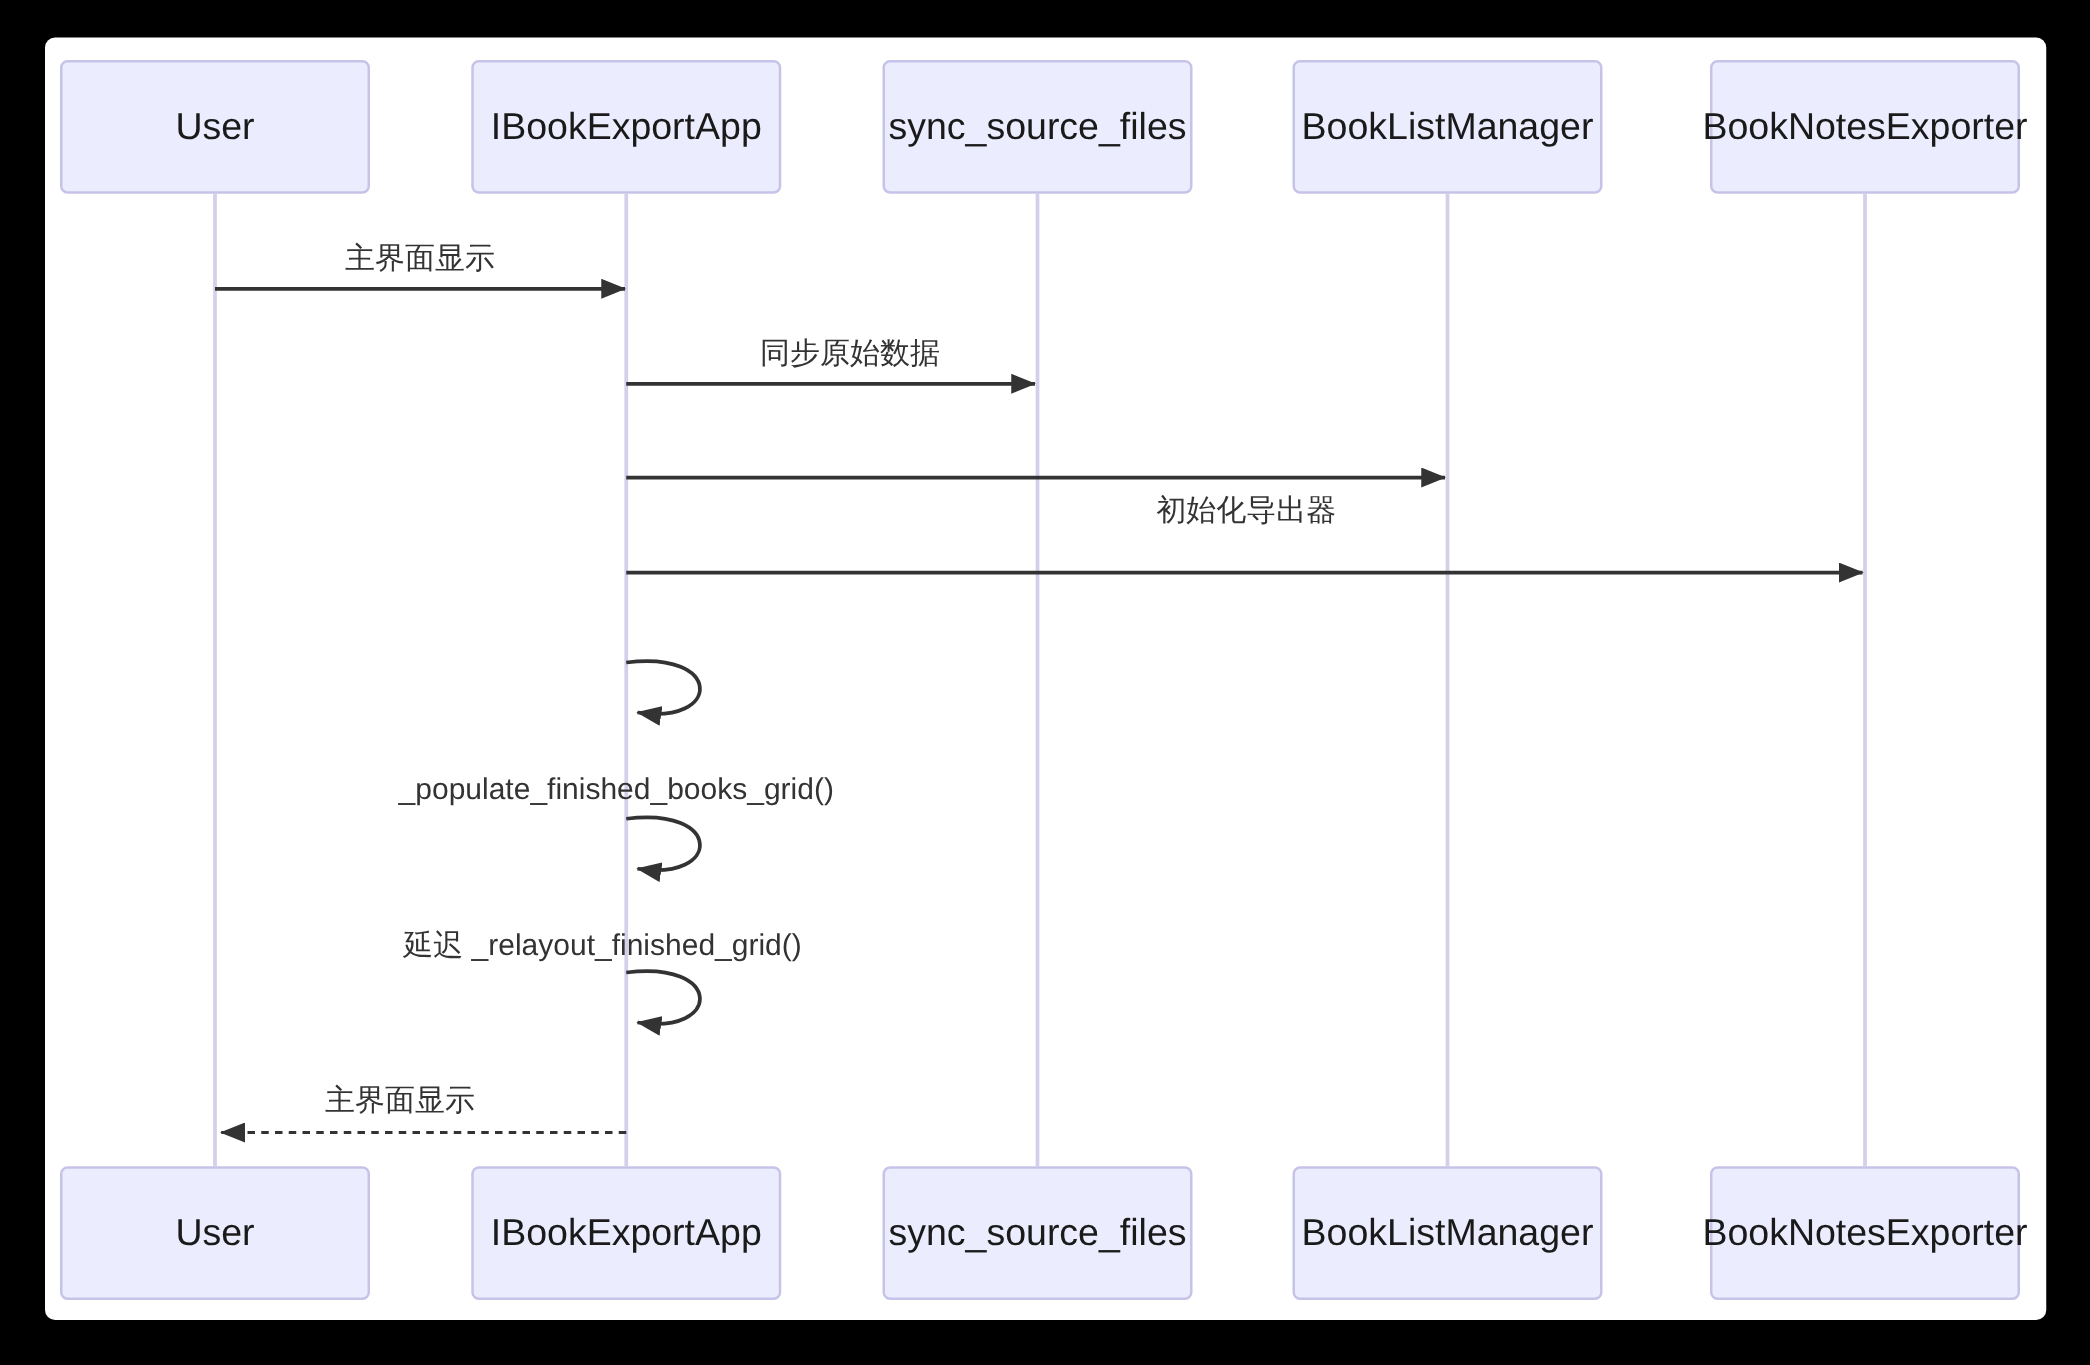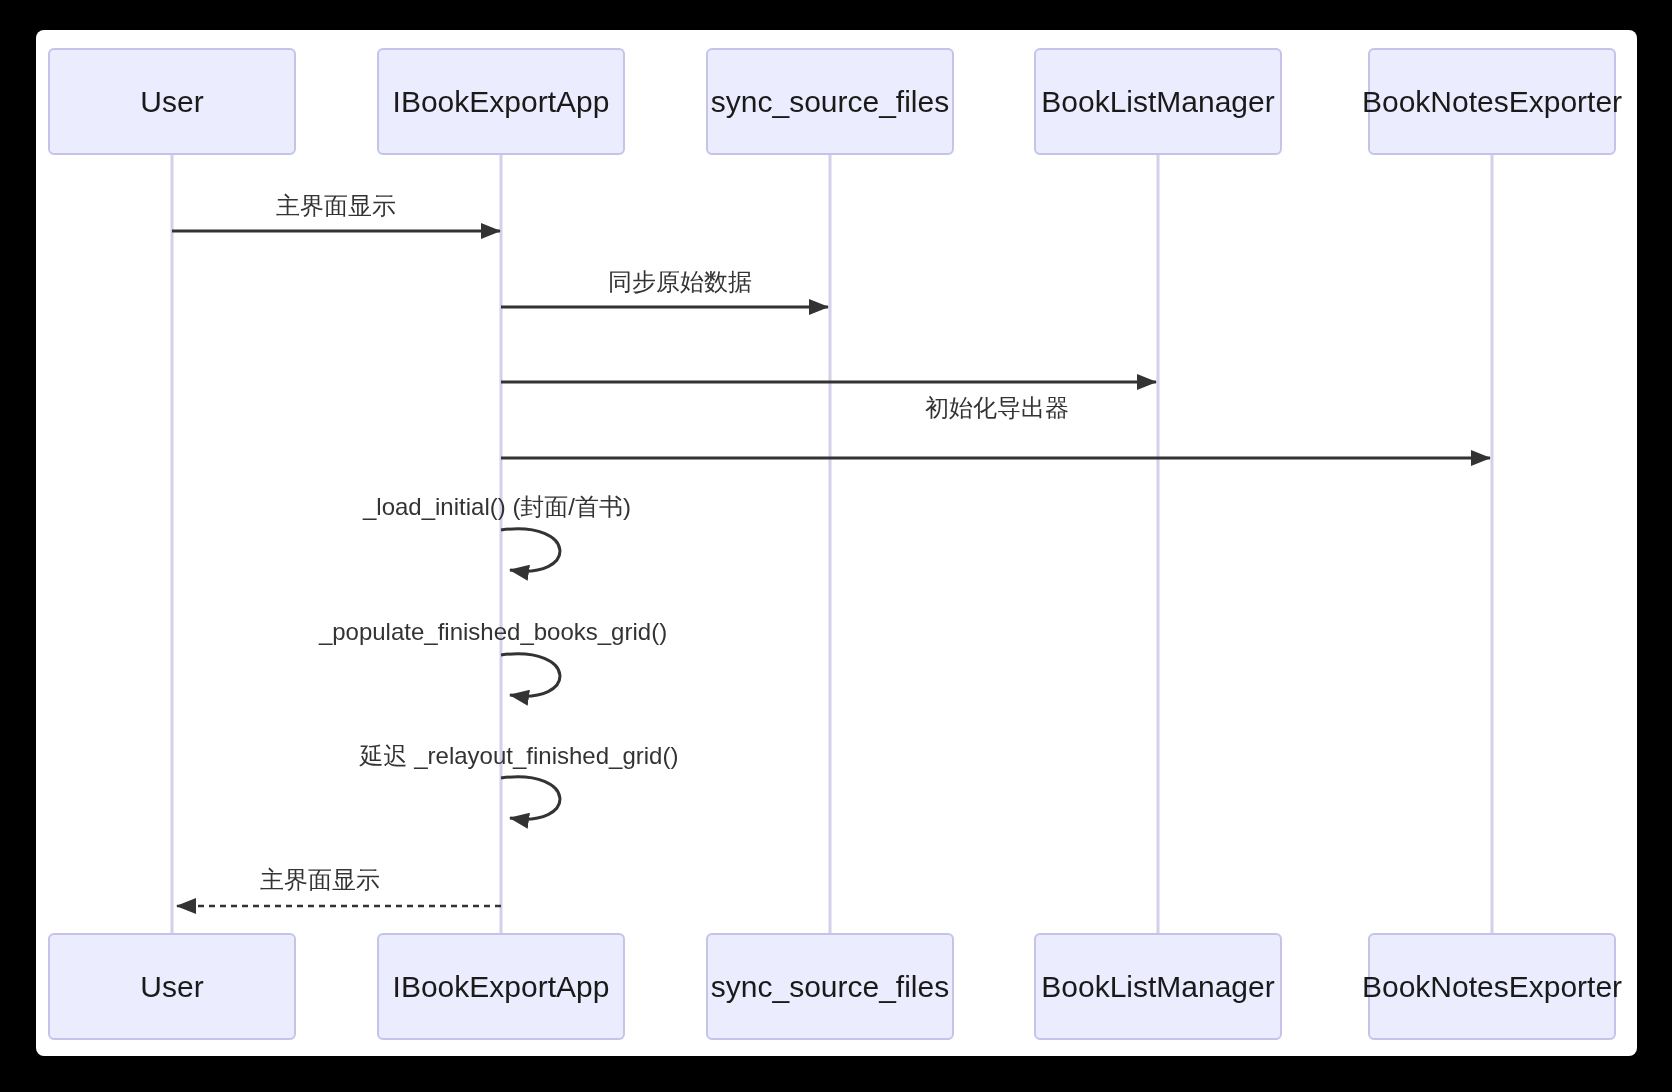--- a/index.html
+++ b/index.html
@@ -115,17 +115,16 @@
   <div class="actor-box actor-bottom" style="left:1034px">
       <span>BookListManager</span>
     </div>
   <div class="actor-box actor-bottom" style="left:1368px">
       <span>BookNotesExporter</span>
     </div>
 
   <div class="msg-label" style="left:336px; top:206px">主界面显示</div>
   <div class="msg-label" style="left:680px; top:282px">同步原始数据</div>
   <div class="msg-label" style="left:997px; top:408px">初始化导出器</div>
-  <div class="msg-label" style="left:497px; top:507px">_load_initial() (封面/首书)</div>
   <div class="msg-label" style="left:493px; top:632px">_populate_finished_books_grid()</div>
-  <div class="msg-label" style="left:519px; top:756px">延迟 _relayout_finished_grid()</div>
+  <div class="msg-label" style="left:482px; top:756px">延迟 _relayout_finished_grid()</div>
   <div class="msg-label" style="left:320px; top:880px">主界面显示</div>
 </div>
 
 </body></html>

